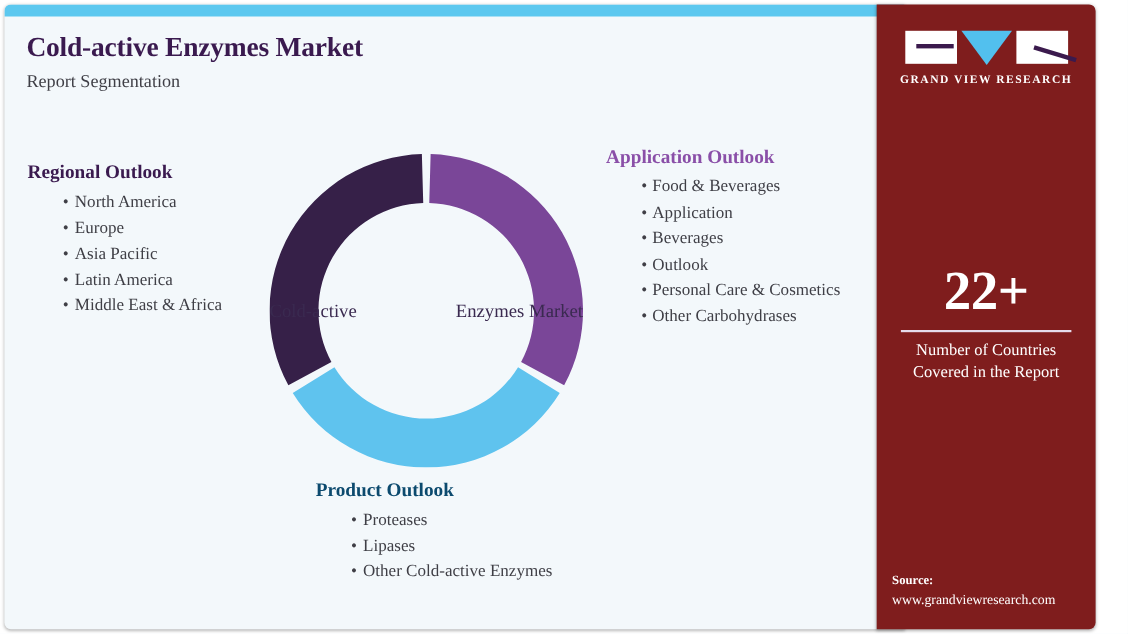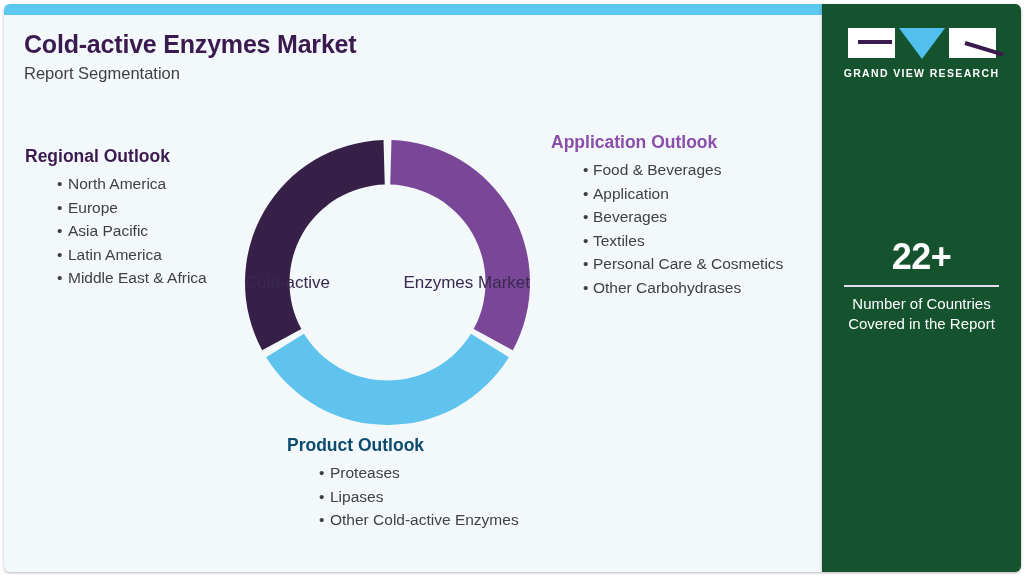--- a/index.html
+++ b/index.html
@@ -7,20 +7,21 @@
     width:1025px; height:576px;
     background:#ffffff;
     font-family:"Liberation Sans", sans-serif;
     overflow:hidden;
   }
 
   #infographic {
     position:relative;
     width:1025px; height:576px;
     background:#ffffff;
+    font-family:Liberation Serif, serif;
   }
 
   
   .main-panel {
     position:absolute;
     left:4px; top:4px;
     width:818px; height:568px;
     background:#f3f8fb;
     border-radius:6px 0 0 6px;
     box-shadow:0 1px 3px rgba(0,0,0,0.28);
@@ -80,23 +81,23 @@
     pointer-events:none;
   }
   .donut-center-text span {
     font-size:17px; color:#3a2a50;
     line-height:1.37; text-align:center;
   }
 
   
   .side-panel {
     position:absolute;
-    left:822px; top:4px;
+    left:797px; top:4px;
     width:199px; height:568px;
-    background:#14532d;
+    background:#7f1d1d;
     border-radius:0 6px 6px 0;
     box-shadow:0 1px 3px rgba(0,0,0,0.30);
     overflow:hidden;
   }
 
   .logo-block {
     position:absolute; left:0; top:24px;
     width:199px;
     display:flex; flex-direction:column; align-items:center;
   }
@@ -127,21 +128,21 @@
     margin-top:8px;
     font-size:10.5px; font-weight:bold;
     letter-spacing:1.35px; color:#ffffff;
   }
 
   .stat-block {
     position:absolute; left:0; top:234px;
     width:199px; text-align:center;
   }
   .stat-value {
-    font-size:36px; font-weight:bold; color:#ffffff;
+    font-size:50px; font-weight:bold; color:#ffffff;
     line-height:1.05; letter-spacing:-0.5px;
   }
   .stat-divider {
     width:155px; height:2px; background:#e5dbeb;
     margin:9px auto 7px auto;
   }
   .stat-label {
     font-size:15px; color:#ffffff; line-height:1.35;
   }
 
@@ -176,21 +177,21 @@
         <li><span class="bullet">•</span><span>Middle East &amp; Africa</span></li>
       </ul>
     </div>
 
     <div class="outlook" id="application-outlook">
       <h3>Application Outlook</h3>
       <ul>
         <li><span class="bullet">•</span><span>Food &amp; Beverages</span></li>
         <li><span class="bullet">•</span><span>Application</span></li>
         <li><span class="bullet">•</span><span>Beverages</span></li>
-        <li><span class="bullet">•</span><span>Textiles</span></li>
+        <li><span class="bullet">•</span><span>Outlook</span></li>
         <li><span class="bullet">•</span><span>Personal Care &amp; Cosmetics</span></li>
         <li><span class="bullet">•</span><span>Other Carbohydrases</span></li>
       </ul>
     </div>
 
     <div class="outlook" id="product-outlook">
       <h3>Product Outlook</h3>
       <ul>
         <li><span class="bullet">•</span><span>Proteases</span></li>
         <li><span class="bullet">•</span><span>Lipases</span></li>
@@ -227,16 +228,20 @@
 
     <div class="stat-block">
       <div class="stat-value">22+</div>
       <div class="stat-divider"></div>
       <div class="stat-label">
         <div>Number of Countries</div>
         <div>Covered in the Report</div>
       </div>
     </div>
 
+    <div class="source-block">
+      <div class="source-label">Source:</div>
+      <div class="source-url">www.grandviewresearch.com</div>
+    </div>
 
   </div>
 
 </div>
 
 </body></html>

